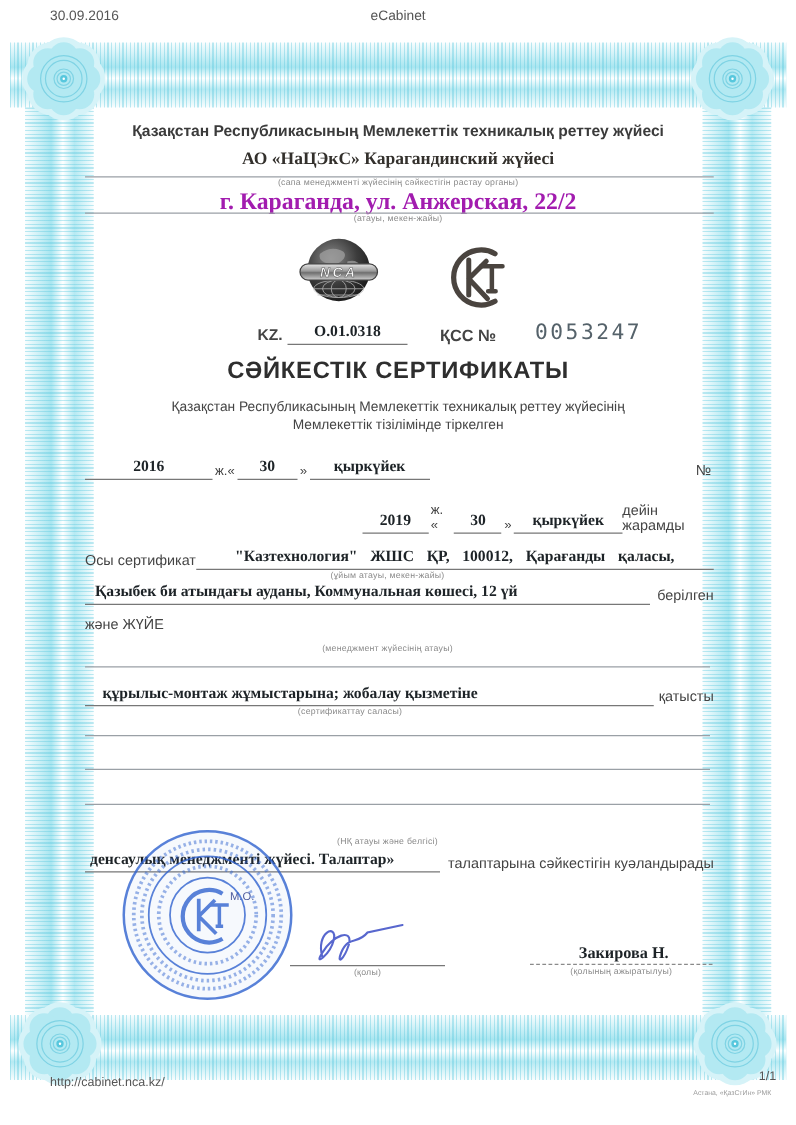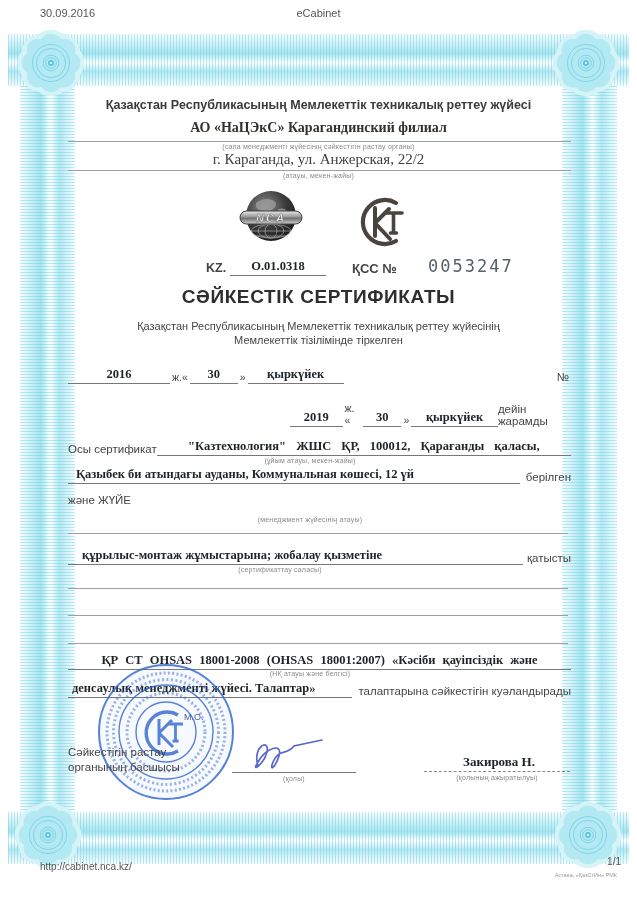--- a/index.html
+++ b/index.html
@@ -17,21 +17,21 @@
   .gu-h{background:
       repeating-linear-gradient(90deg, rgba(87,199,221,.38) 0 1px, rgba(255,255,255,0) 1px 3px),
       linear-gradient(180deg, rgba(214,243,248,.15) 0%, rgba(122,216,232,.65) 38%, rgba(255,255,255,.55) 55%, rgba(122,216,232,.55) 72%, rgba(214,243,248,.15) 100%);}
   .gu-v{background:
       repeating-linear-gradient(180deg, rgba(87,199,221,.38) 0 1px, rgba(255,255,255,0) 1px 3px),
       linear-gradient(90deg, rgba(214,243,248,.15) 0%, rgba(122,216,232,.65) 38%, rgba(255,255,255,.55) 55%, rgba(122,216,232,.55) 72%, rgba(214,243,248,.15) 100%);}
 
   
   .hdr1{font-size:12.5px;font-weight:bold;color:#3b3b3b;}
   .org{font-size:14px;font-weight:bold;color:#33302c;}
-  .addr{font-size:15px;font-weight:normal;color:#404040;}
+  .addr{font-size:19px;font-weight:bold;color:#a21caf;}
   .note{font-size:7px;color:#8a8a8a;letter-spacing:.2px;}
   .title{font-size:19px;font-weight:bold;color:#2e2e2e;letter-spacing:.6px;}
   .subtle{font-size:11px;color:#454545;}
   .lbl{font-size:11.5px;color:#444;}
   .val{font-family:"Liberation Serif",serif;font-weight:bold;font-size:12.5px;color:#1d2327;text-align:right;}
   .serial{font-family:"DejaVu Sans Mono",monospace;font-size:17px;color:#55626a;letter-spacing:2px;}
   .u{border-bottom:1px solid #777;display:inline-block;text-align:center;padding:0 2px 1px 2px;}
   .rule{border-top:1px solid #9aa0a6;height:0;}
   .row{display:flex;align-items:flex-end;}
   .spread{word-spacing:7px;}
@@ -85,21 +85,21 @@
         <use href="#rosette"></use>
       </svg>
     <svg class="abs" style="top:768px;left:9px;" width="78" height="78" viewBox="0 0 80 80">
         <use href="#rosette"></use>
       </svg>
     <svg class="abs" style="top:768px;left:549px;" width="78" height="78" viewBox="0 0 80 80">
         <use href="#rosette"></use>
       </svg>
 
     <div class="abs ctr hdr1" style="top:70px;">Қазақстан Республикасының Мемлекеттік техникалық реттеу жүйесі</div>
-    <div class="abs ctr org serif" style="top:92px;">АО «НаЦЭкС» Карагандинский филиал</div>
+    <div class="abs ctr org serif" style="top:92px;">АО «НаЦЭкС» Карагандинский жүйесі</div>
     <div class="abs rule" style="top:113px;left:68px;width:503px;"></div>
     <div class="abs ctr note" style="top:115px;">(сапа менеджменті жүйесінің сәйкестігін растау органы)</div>
     <div class="abs ctr addr serif" style="top:123px;">г. Караганда, ул. Анжерская, 22/2</div>
     <div class="abs rule" style="top:142px;left:68px;width:503px;"></div>
     <div class="abs ctr note" style="top:144px;">(атауы, мекен-жайы)</div>
 
     <svg class="abs" style="top:161px;left:238px;" width="66" height="62" viewBox="0 0 66 62">
       <defs>
         <radialGradient id="globeG" cx="38%" cy="32%" r="75%">
           <stop offset="0%" stop-color="#8a8a8a"></stop>
@@ -184,23 +184,20 @@
 
     <div class="abs row" style="top:517px;left:68px;width:503px;">
       <span class="u" style="flex:1;text-align:left;padding-left:14px;"><span class="val">құрылыс-монтаж жұмыстарына; жобалау қызметіне</span></span>
       <span class="lbl" style="padding:0 0 1px 4px;">қатысты</span>
     </div>
     <div class="abs note" style="top:538px;left:130px;width:300px;text-align:center;">(сертификаттау саласы)</div>
     <div class="abs rule" style="top:560px;left:68px;width:500px;"></div>
     <div class="abs rule" style="top:587px;left:68px;width:500px;"></div>
     <div class="abs rule" style="top:615px;left:68px;width:500px;"></div>
 
-    <div class="abs u" style="top:622px;left:68px;width:499px;border-color:#777;">
-      <span class="val spread2">ҚР СТ OHSAS 18001-2008 (OHSAS 18001:2007) «Кәсіби қауіпсіздік және</span>
-    </div>
     <div class="abs note" style="top:642px;left:160px;width:300px;text-align:center;">(НҚ атауы және белгісі)</div>
     <div class="abs row" style="top:650px;left:68px;width:503px;">
       <span class="u" style="width:345px;text-align:left;padding-left:4px;"><span class="val">денсаулық менеджменті жүйесі. Талаптар»</span></span>
       <span class="lbl" style="padding:0 0 1px 6px;white-space:nowrap;">талаптарына сәйкестігін куәландырады</span>
     </div>
 
     <div class="abs" style="top:684px;left:148px;font-size:9px;color:#4e5a9a;padding-left:36px;">М.О.</div>
     <svg class="abs" style="top:634px;left:96px;opacity:.8;" width="140" height="140" viewBox="-70 -70 140 140">
       <g stroke="#2f62cf" fill="none">
         <circle r="67" stroke-width="2" fill="rgba(47,98,207,0.05)"></circle>
@@ -208,24 +205,20 @@
         <circle r="52.5" stroke-width="3" stroke-dasharray="2 2.5" opacity=".6"></circle>
         <circle r="47" stroke-width="1.4"></circle>
         <circle r="39" stroke-width="3" stroke-dasharray="2 2.4" opacity=".6"></circle>
         <circle r="30" stroke-width="1.4"></circle>
         <path d="M 12 -17 A 21 21 0 1 0 12 19" stroke-width="3.4"></path>
         <path d="M -7 -13 v 26 M -7 1 L 6 -12 M -7 1 L 7 15" stroke-width="3"></path>
         <path d="M 2 -8 h 15 M 9.5 -8 v 17 M 6.5 9 h 6" stroke-width="2.8"></path>
       </g>
     </svg>
 
-    <div class="abs lbl" style="top:717px;left:68px;line-height:1.3;">
-      <div>Сәйкестігін растау</div>
-      <div>органының басшысы</div>
-    </div>
     <svg class="abs" style="top:706px;left:236px;" width="120" height="38" viewBox="0 0 120 38">
       <path d="M22 32 C 16 12, 34 4, 31 18 C 28 30, 14 40, 22 28 C 30 14, 47 8, 43 22 C 39 34, 33 38, 37 28 C 43 14, 50 22, 58 12 L 86 6" fill="none" stroke="#4656c9" stroke-width="1.7" stroke-linecap="round" opacity=".9"></path>
     </svg>
     <div class="abs rule" style="top:744px;left:232px;width:124px;border-color:#777;"></div>
     <div class="abs note" style="top:747px;left:232px;width:124px;text-align:center;">(қолы)</div>
     <div class="abs val" style="top:726px;left:428px;width:142px;text-align:center;font-size:13px;">Закирова Н.</div>
     <div class="abs dashes" style="top:743px;left:424px;width:146px;"></div>
     <div class="abs note" style="top:746px;left:424px;width:146px;text-align:center;">(қолының ажыратылуы)</div>
   </div>
 

